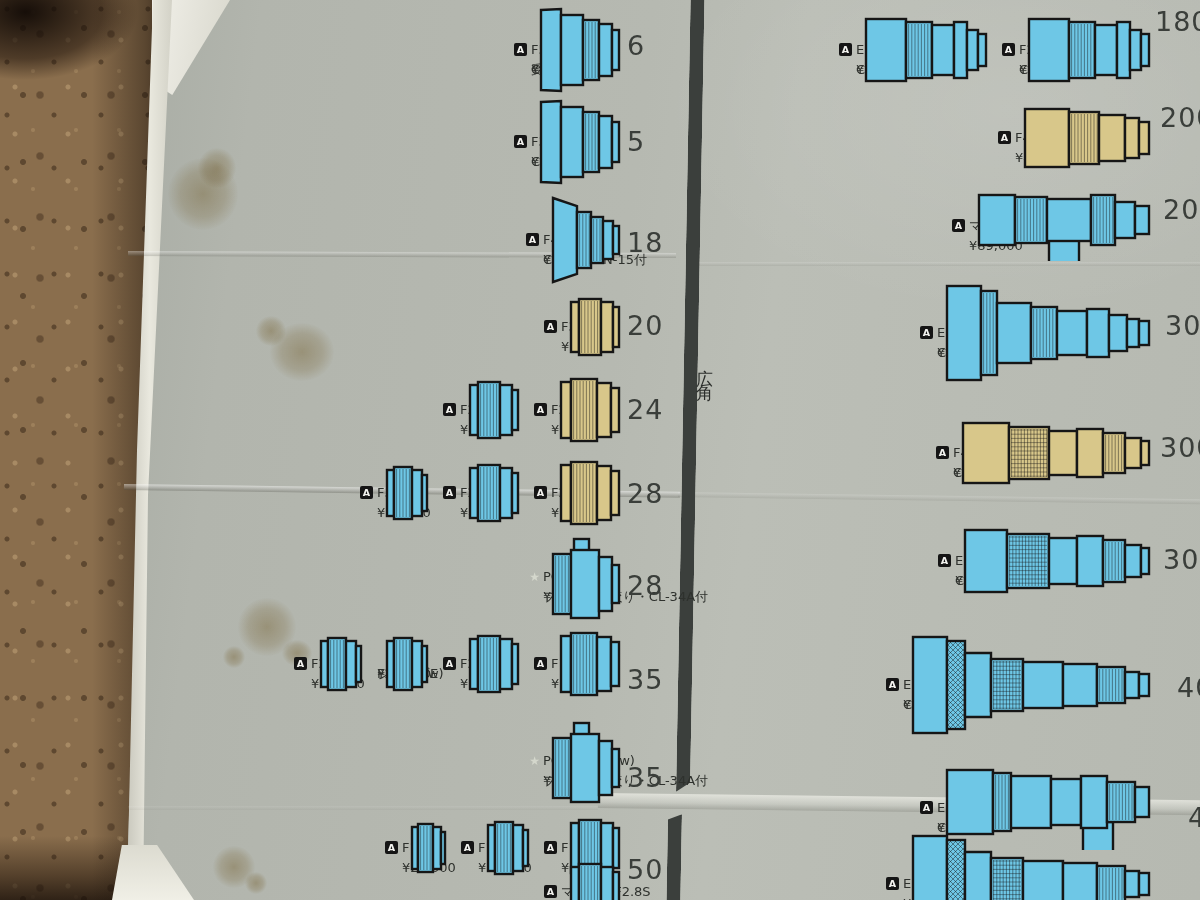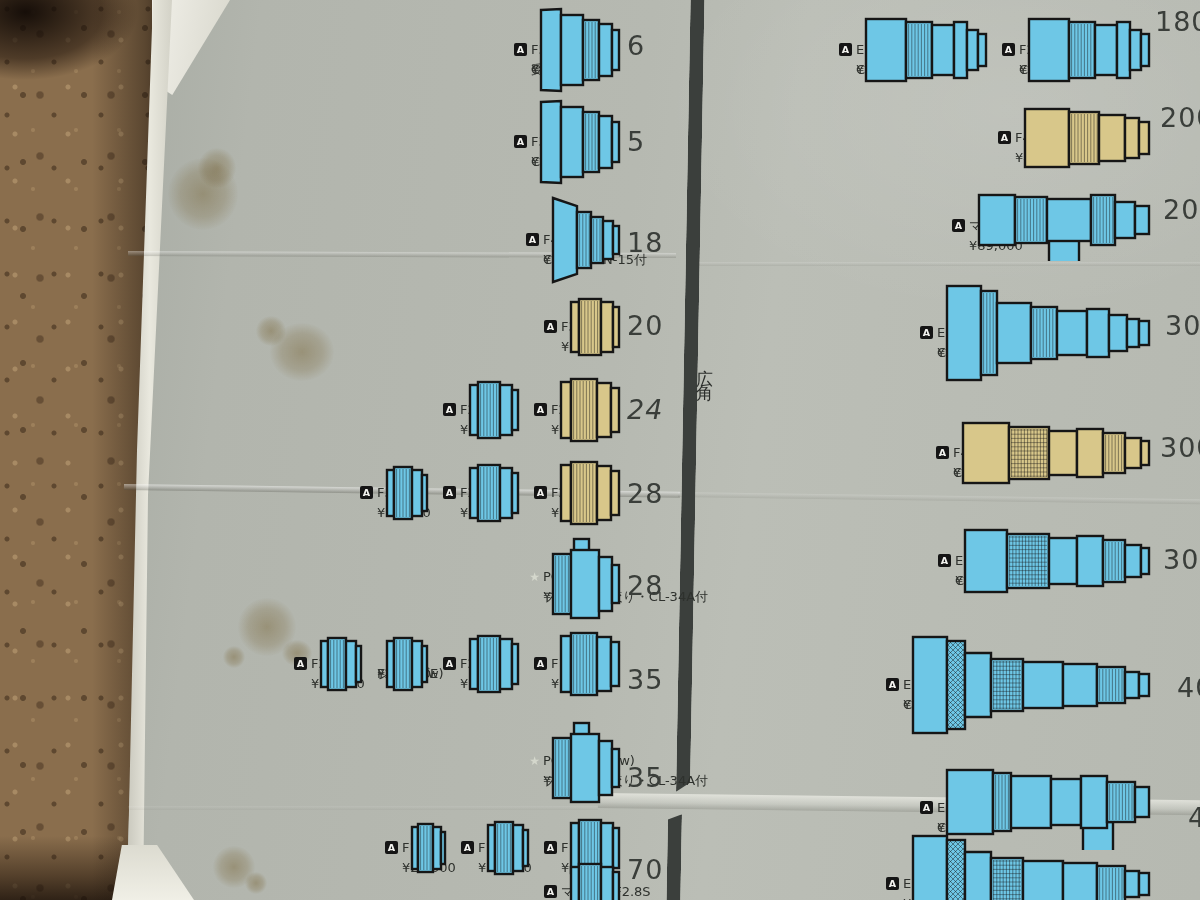--- a/index.html
+++ b/index.html
@@ -259,21 +259,21 @@
             <line x1="18.8" y1="5" x2="18.8" y2="63" stroke="rgba(18,18,18,.5)" stroke-width="0.9"></line>
             <line x1="22" y1="5" x2="22" y2="63" stroke="rgba(18,18,18,.5)" stroke-width="0.9"></line>
             <line x1="25.2" y1="5" x2="25.2" y2="63" stroke="rgba(18,18,18,.5)" stroke-width="0.9"></line>
             <line x1="28.4" y1="5" x2="28.4" y2="63" stroke="rgba(18,18,18,.5)" stroke-width="0.9"></line>
             <line x1="31.599999999999998" y1="5" x2="31.599999999999998" y2="63" stroke="rgba(18,18,18,.5)" stroke-width="0.9"></line>
             <line x1="34.8" y1="5" x2="34.8" y2="63" stroke="rgba(18,18,18,.5)" stroke-width="0.9"></line>
             <rect x="39" y="7" width="14" height="54" fill="#d8c78a" stroke="#161616" stroke-width="2.4" stroke-linejoin="miter"></rect>
             <rect x="53" y="12" width="8" height="44" fill="#d8c78a" stroke="#161616" stroke-width="2.4" stroke-linejoin="miter"></rect>
           </svg>
         </div>
-        <div class="focal" style="left: 477px; top: 22px; font-style: italic;">24</div>
+        <div class="focal" style="left: 477px; top: 22px;">24</div>
       </div>
       <div class="lens-row" style="top: 456px; height: 74px;">
         <div class="entry">
           <div class="labels">
             <div class="lab-line"><span class="badge">A</span><span>F3.5S</span></div>
             <div class="lab-line">
               <span>¥31,000</span>
             </div>
           </div>
           <svg width="46" height="58" viewBox="0 0 46 58" class="lens-svg">
@@ -521,21 +521,21 @@
             <line x1="13.6" y1="5" x2="13.6" y2="57" stroke="rgba(18,18,18,.5)" stroke-width="0.9"></line>
             <line x1="16.8" y1="5" x2="16.8" y2="57" stroke="rgba(18,18,18,.5)" stroke-width="0.9"></line>
             <line x1="20" y1="5" x2="20" y2="57" stroke="rgba(18,18,18,.5)" stroke-width="0.9"></line>
             <line x1="23.2" y1="5" x2="23.2" y2="57" stroke="rgba(18,18,18,.5)" stroke-width="0.9"></line>
             <line x1="26.4" y1="5" x2="26.4" y2="57" stroke="rgba(18,18,18,.5)" stroke-width="0.9"></line>
             <line x1="29.599999999999998" y1="5" x2="29.599999999999998" y2="57" stroke="rgba(18,18,18,.5)" stroke-width="0.9"></line>
             <rect x="33" y="6" width="12" height="50" fill="#6ec7e6" stroke="#161616" stroke-width="2.4" stroke-linejoin="miter"></rect>
             <rect x="45" y="11" width="6" height="40" fill="#6ec7e6" stroke="#161616" stroke-width="2.4" stroke-linejoin="miter"></rect>
           </svg>
         </div>
-        <div class="focal" style="left: 477px; top: 48px;">70</div>
+        <div class="focal" style="left: 477px; top: 48px;">50</div>
       </div>
       <div class="lens-row" style="top: 866px; height: 52px; padding-right: 140px;">
         <div class="entry">
           <div class="labels">
             <div class="lab-line"><span class="badge">A</span><span>マイクロF2.8S</span></div>
           </div>
           <svg width="54" height="62" viewBox="0 0 54 62" class="lens-svg">
             <rect x="3" y="6" width="8" height="50" fill="#6ec7e6" stroke="#161616" stroke-width="2.4" stroke-linejoin="miter"></rect>
             <rect x="11" y="3" width="22" height="56" fill="#6ec7e6" stroke="#161616" stroke-width="2.4" stroke-linejoin="miter"></rect>
             <line x1="13.6" y1="5" x2="13.6" y2="57" stroke="rgba(18,18,18,.5)" stroke-width="0.9"></line>

